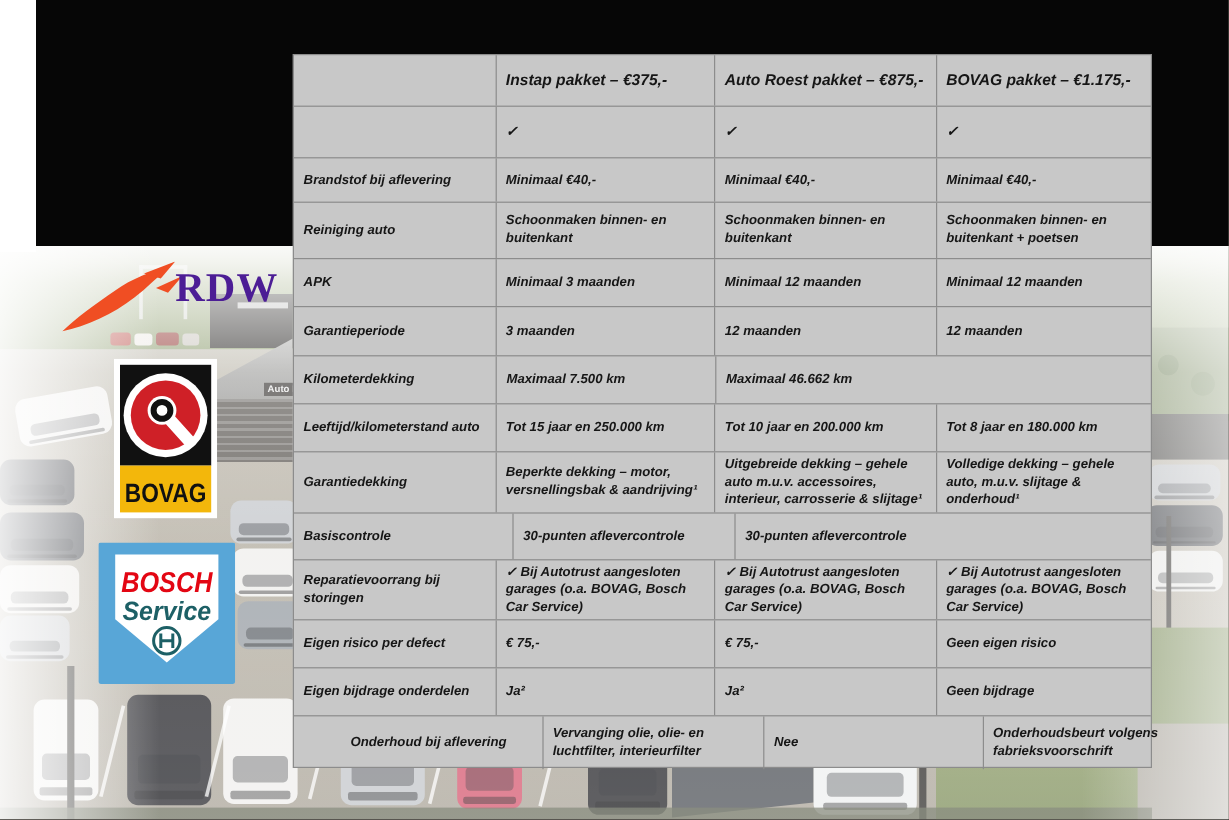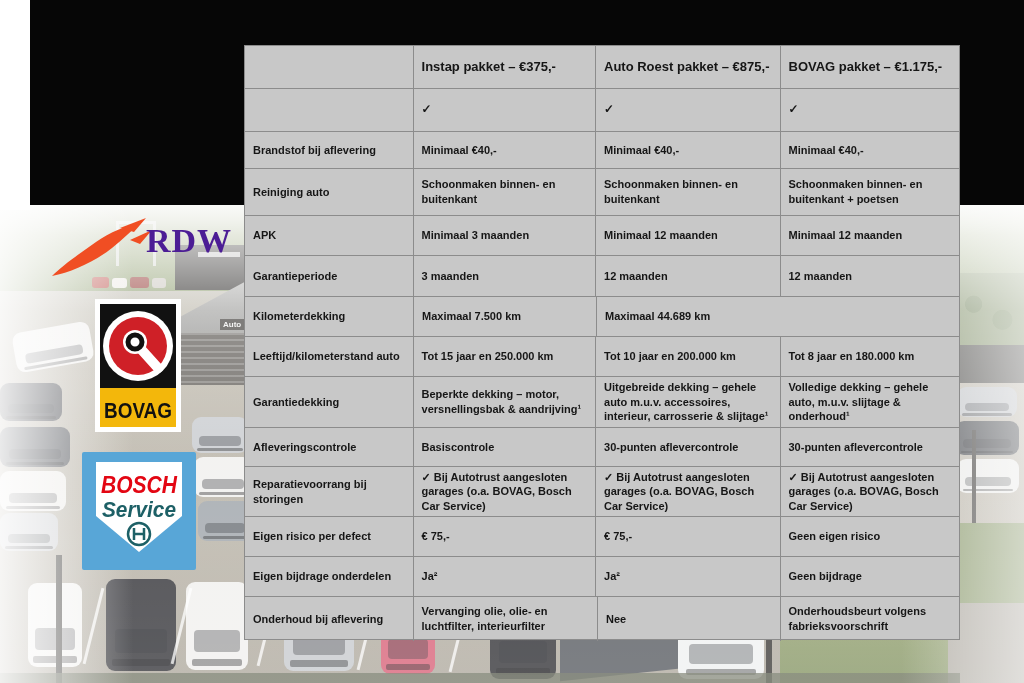--- a/index.html
+++ b/index.html
@@ -57,23 +57,23 @@
   .rdw{position:absolute;left:50px;top:218px;z-index:4;}
   .rdw-text{position:absolute;left:96px;top:4px;font-family:"Liberation Serif",serif;font-weight:700;
          font-size:34px;color:#4c1d95;letter-spacing:1px;}
   .bovag{position:absolute;left:95px;top:299px;z-index:4;}
   .bosch{position:absolute;left:82px;top:452px;z-index:4;font-style:italic;}
 
   
   .tbl{position:absolute;left:244px;top:45px;width:716px;height:595px;z-index:6;
        background:#c8c8c8;border:1px solid #8c8c8c;box-sizing:border-box;color:#161616;}
   .tr{display:flex;width:100%;box-sizing:border-box;border-bottom:1px solid #8c8c8c;}
-  .tr:last-child{border-bottom:none;}
+  .tr:last-child{border-bottom:none;margin-left:39px;}
   .td{box-sizing:border-box;border-right:1px solid #8c8c8c;display:flex;align-items:center;
-      padding:3px 10px 3px 8px;font-weight:bold;font-size:11px;line-height:1.32;}
+      padding:3px 10px 3px 8px;font-weight:bold;font-size:11px;line-height:1.32;font-style:italic;}
   .td:last-child{border-right:none;}
   .c0{width:169px;}
   .c1{width:183px;}
   .c2{width:185px;}
   .c3{width:179px;}
   .th{font-size:13px;}
   .chk{font-size:12px;}
 </style>
 </head>
 <body>
@@ -210,36 +210,35 @@
     </div>
     <div class="tr" style="height:41px">
       <div class="td c0">Garantieperiode</div>
       <div class="td c1">3 maanden</div>
       <div class="td c2">12 maanden</div>
       <div class="td c3">12 maanden</div>
     </div>
     <div class="tr" style="height:40px">
       <div class="td c0">Kilometerdekking</div>
       <div class="td c1">Maximaal 7.500 km</div>
-      <div class="td c2">Maximaal 44.689 km</div>
+      <div class="td c2">Maximaal 46.662 km</div>
     </div>
     <div class="tr" style="height:40px">
       <div class="td c0">Leeftijd/kilometerstand auto</div>
       <div class="td c1">Tot 15 jaar en 250.000 km</div>
       <div class="td c2">Tot 10 jaar en 200.000 km</div>
       <div class="td c3">Tot 8 jaar en 180.000 km</div>
     </div>
     <div class="tr" style="height:51px">
       <div class="td c0">Garantiedekking</div>
       <div class="td c1">Beperkte dekking – motor, versnellingsbak &amp; aandrijving¹</div>
       <div class="td c2">Uitgebreide dekking – gehele auto m.u.v. accessoires, interieur, carrosserie &amp; slijtage¹</div>
       <div class="td c3">Volledige dekking – gehele auto, m.u.v. slijtage &amp; onderhoud¹</div>
     </div>
     <div class="tr" style="height:39px">
-      <div class="td c0">Afleveringscontrole</div>
       <div class="td c1">Basiscontrole</div>
       <div class="td c2">30-punten aflevercontrole</div>
       <div class="td c3">30-punten aflevercontrole</div>
     </div>
     <div class="tr" style="height:50px">
       <div class="td c0">Reparatievoorrang bij storingen</div>
       <div class="td c1">✓ Bij Autotrust aangesloten garages (o.a. BOVAG, Bosch Car Service)</div>
       <div class="td c2">✓ Bij Autotrust aangesloten garages (o.a. BOVAG, Bosch Car Service)</div>
       <div class="td c3">✓ Bij Autotrust aangesloten garages (o.a. BOVAG, Bosch Car Service)</div>
     </div>

